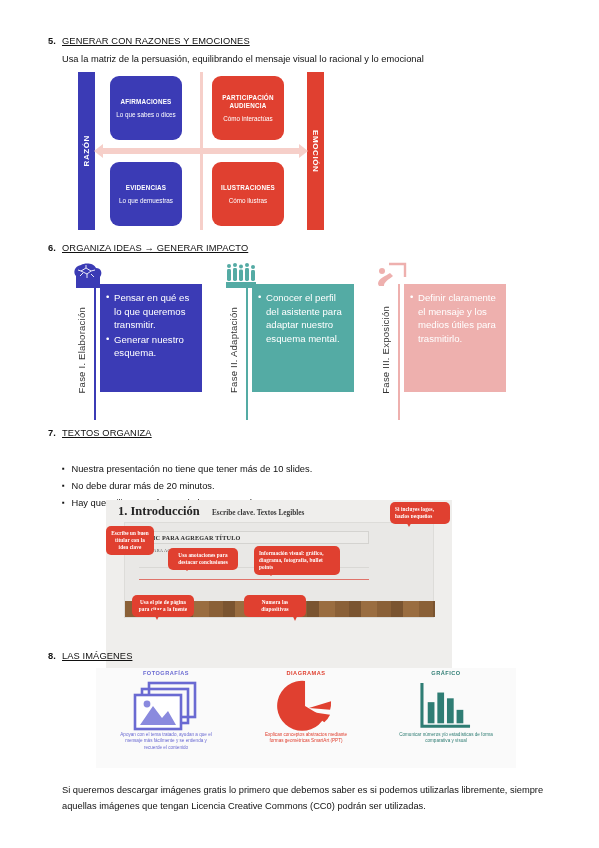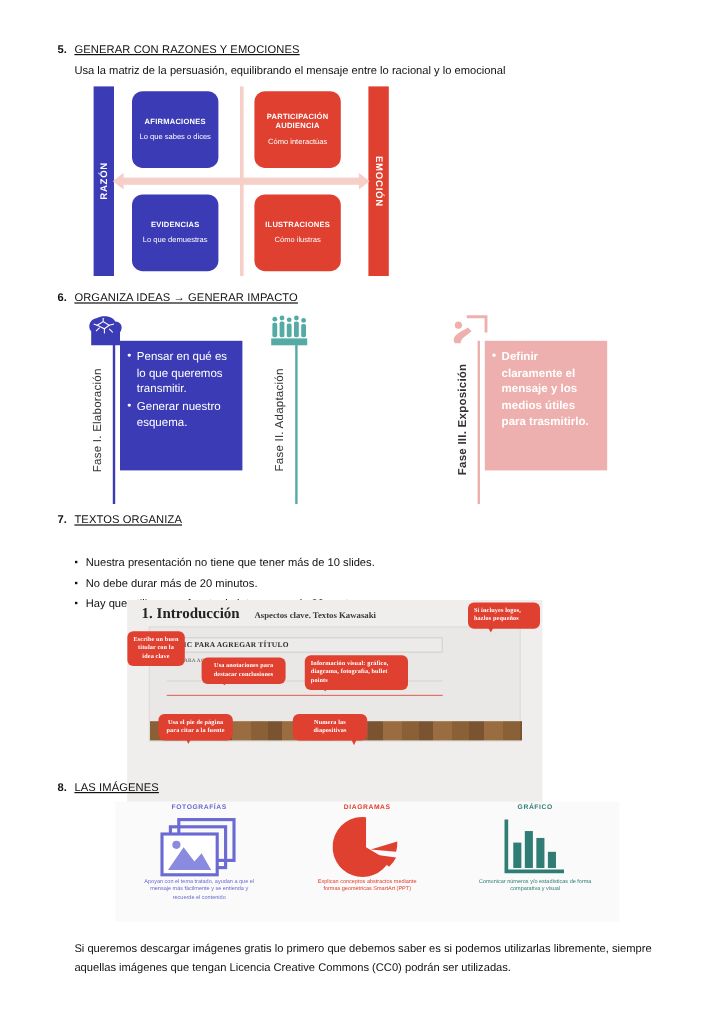--- a/index.html
+++ b/index.html
@@ -55,21 +55,21 @@
   .q-tl { left: 32px;  top: 4px;  background: #3b3bb5; }
   .q-tr { left: 134px; top: 4px;  background: #e04030; }
   .q-bl { left: 32px;  top: 90px; background: #3b3bb5; }
   .q-br { left: 134px; top: 90px; background: #e04030; }
 
   
   .phases { position: absolute; left: 70px; top: 262px; width: 460px; height: 158px; }
   .phase { position: absolute; top: 0; width: 140px; height: 158px; }
   .ph1 { left: 0; }
   .ph2 { left: 152px; }
-  .ph3 { left: 304px; font-weight: bold; }
+  .ph3 { left: 304px; }
   .ph-icon { position: absolute; left: 2px; top: 0; width: 34px; height: 26px; }
   .ph-label {
     position: absolute; left: 0; top: 18px; width: 22px; height: 140px;
     display: flex; align-items: center; justify-content: center;
   }
   .ph-label span {
     writing-mode: vertical-rl; transform: rotate(180deg);
     font-size: 9.6px; color: #333; letter-spacing: .2px;
   }
   .ph-rule { position: absolute; left: 24px; top: 22px; width: 2px; height: 136px; }
@@ -151,21 +151,21 @@
 </style>
 </head>
 <body>
 
 <div class="page">
 
   <div class="sec" style="left:40px; top:36px;">
     <span class="sec-num">5.</span>
     <span class="sec-title">GENERAR CON RAZONES Y EMOCIONES</span>
   </div>
-  <div class="body-text" style="left:62px; top:52px; width:470px;">Usa la matriz de la persuasión, equilibrando el mensaje entre lo racional y lo emocional</div>
+  <div class="body-text" style="left:62px; top:52px; width:470px;">Usa la matriz de la persuasión, equilibrando el mensaje visual lo racional y lo emocional</div>
 
   <div class="matrix">
     <div class="mx-left-bar">
       <span class="mx-bar-label">RAZÓN</span>
     </div>
     <div class="mx-right-bar">
       <span class="mx-bar-label">EMOCIÓN</span>
     </div>
     <div class="mx-cross-v"></div>
     <div class="mx-cross-h"></div>
@@ -237,20 +237,25 @@
             <circle cx="29" cy="5" r="2"></circle>
               <rect x="27" y="8" width="4" height="11" rx="1.4"></rect>
             <rect x="2" y="20" width="30" height="6"></rect>
           </g>
         </svg>
       </span>
       <div class="ph-label">
         <span>Fase II. Adaptación</span>
       </div>
       <div class="ph-rule"></div>
+      <div class="ph-box">
+        <ul>
+          <li>Conocer el perfil del asistente para adaptar nuestro esquema mental.</li>
+        </ul>
+      </div>
     </div>
 
     <div class="phase ph3">
       <span class="ph-icon">
         <svg viewBox="0 0 34 26" width="34" height="26">
           <path d="M13 2 L29 2 L29 15" stroke="#eeb0ae" stroke-width="2.4" fill="none"></path>
           <circle cx="6" cy="9" r="3" fill="#eeb0ae"></circle>
           <path d="M2 22 C2 16 10 14 14 11 L17 14 C12 18 8 20 8 24 L3 24 Z" fill="#eeb0ae"></path>
         </svg>
       </span>
@@ -279,21 +284,21 @@
     <span class="b">▪</span>
     <span>No debe durar más de 20 minutos.</span>
   </div>
   <div class="bullet-line" style="left:62px; top:498px;">
     <span class="b">▪</span>
     <span>Hay que utilizar una fuente de letra mayor de 30 puntos.</span>
   </div>
 
   <div class="slide-shot">
     <div class="ss-title">1. Introducción</div>
-    <div class="ss-subtitle">Aspectos clave. Textos Kawasaki</div>
+    <div class="ss-subtitle">Escribe clave. Textos Legibles</div>
     <div class="ss-inner">
       <div class="ss-ph-title">CLIC PARA AGREGAR TÍTULO</div>
       <div class="ss-ph-sub">CLIC PARA AGREGAR SUBTÍTULO</div>
       <div class="ss-line"></div>
       <div class="ss-line2"></div>
       <div class="ss-wood"></div>
     </div>
     <div class="bub bub-tl">Escribe un buen titular con la idea clave</div>
     <div class="bub bub-tr">Si incluyes logos, hazlos pequeños</div>
     <div class="bub bub-c1">Usa anotaciones para destacar conclusiones</div>

